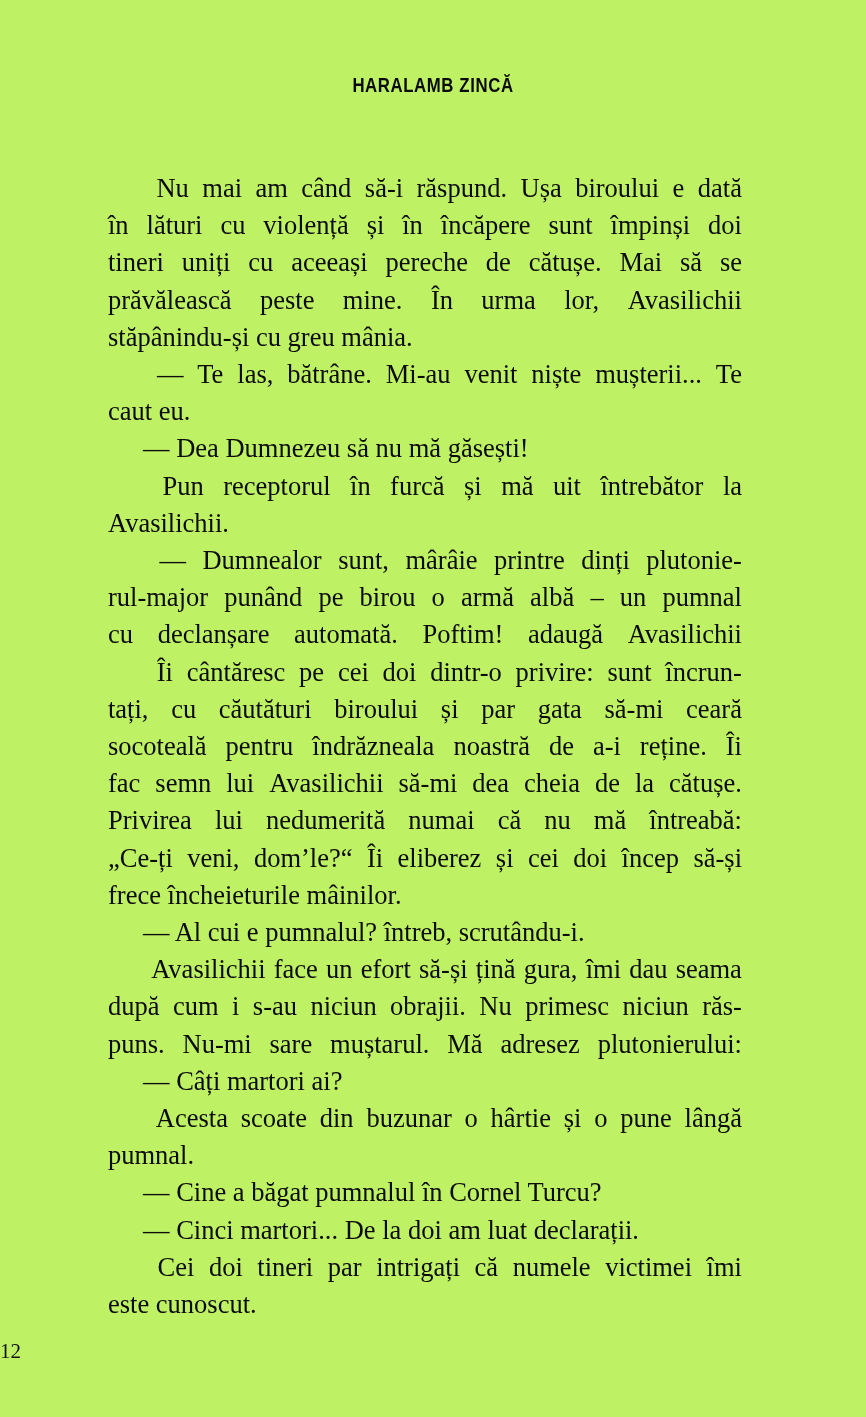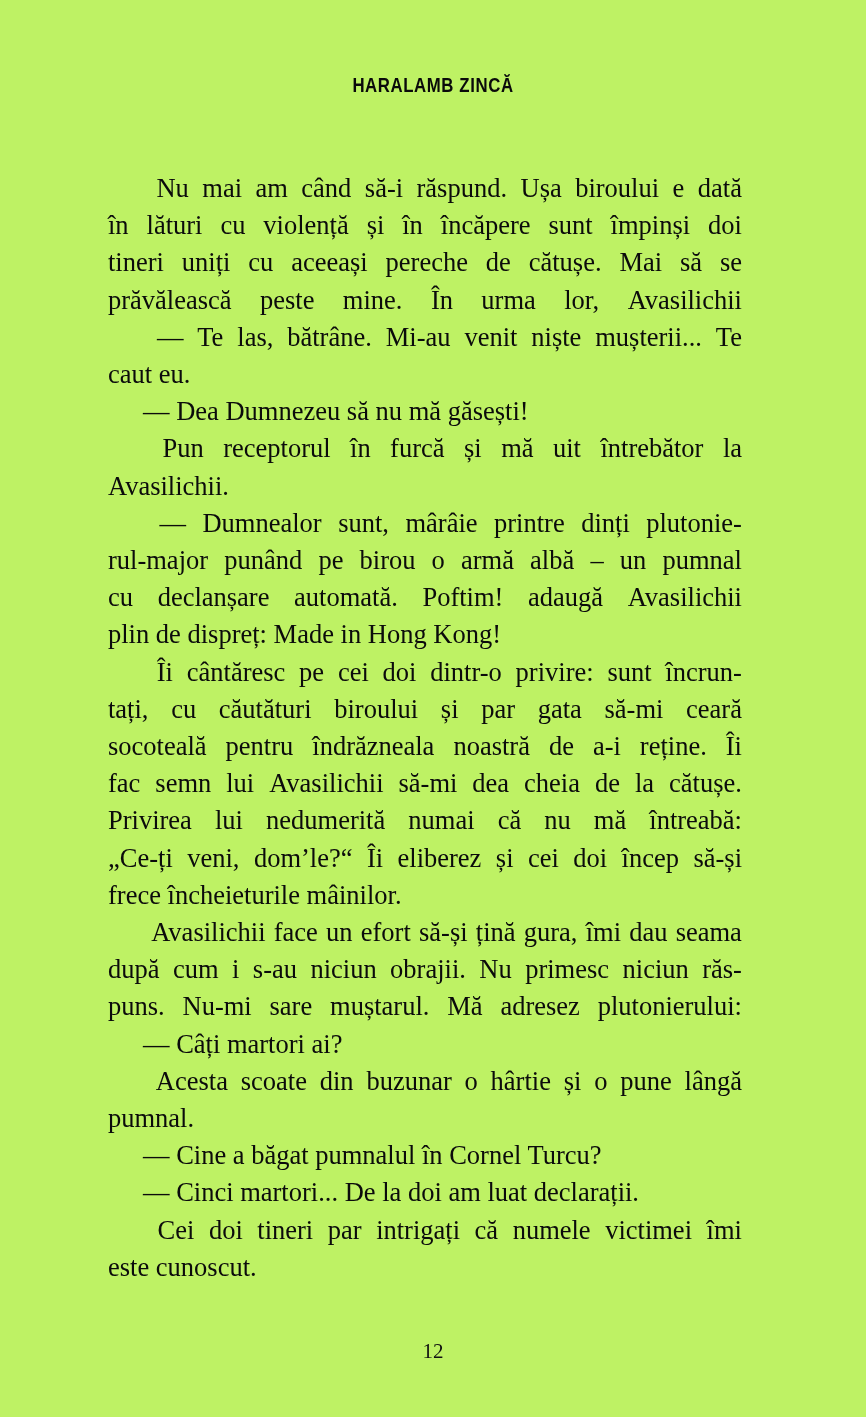--- a/index.html
+++ b/index.html
@@ -73,21 +73,21 @@
     display: inline-block;
     width: 35px;
   }
 
   
   .folio {
     position: absolute;
     top: 1339px;
     left: 0;
     width: 866px;
-    text-align: center;
+    text-align: left;
     font-size: 21px;
     color: #111111;
   }
 </style>
 </head>
 <body>
 
 <div class="page">
 
   <div class="running-head">HARALAMB ZINCĂ</div>
@@ -133,20 +133,21 @@
         </span>
         <span class="line just">
           <span>prăvălească</span>
           <span>peste</span>
           <span>mine.</span>
           <span>În</span>
           <span>urma</span>
           <span>lor,</span>
           <span>Avasilichii</span>
         </span>
+        <span class="line"><span>stăpânindu-și cu greu mânia.</span></span>
       </p>
       <p class="para">
         <span class="line just">
           <span class="indent">&nbsp;</span>
           <span>—</span>
           <span>Te</span>
           <span>las,</span>
           <span>bătrâne.</span>
           <span>Mi-au</span>
           <span>venit</span>
@@ -198,21 +199,20 @@
           <span>pumnal</span>
         </span>
         <span class="line just">
           <span>cu</span>
           <span>declanșare</span>
           <span>automată.</span>
           <span>Poftim!</span>
           <span>adaugă</span>
           <span>Avasilichii</span>
         </span>
-        <span class="line"><span>plin de dispreț: Made in Hong Kong!</span></span>
       </p>
       <p class="para">
         <span class="line just">
           <span class="indent">&nbsp;</span>
           <span>Îi</span>
           <span>cântăresc</span>
           <span>pe</span>
           <span>cei</span>
           <span>doi</span>
           <span>dintr-o</span>
@@ -271,20 +271,23 @@
           <span>eliberez</span>
           <span>și</span>
           <span>cei</span>
           <span>doi</span>
           <span>încep</span>
           <span>să-și</span>
         </span>
         <span class="line"><span>frece încheieturile mâinilor.</span></span>
       </p>
       <p class="para">
+        <span class="line"><span class="indent">&nbsp;</span><span>— Al cui e pumnalul? întreb, scrutându-i.</span></span>
+      </p>
+      <p class="para">
         <span class="line just">
           <span class="indent">&nbsp;</span>
           <span>Avasilichii</span>
           <span>face</span>
           <span>un</span>
           <span>efort</span>
           <span>să-și</span>
           <span>țină</span>
           <span>gura,</span>
           <span>îmi</span>

